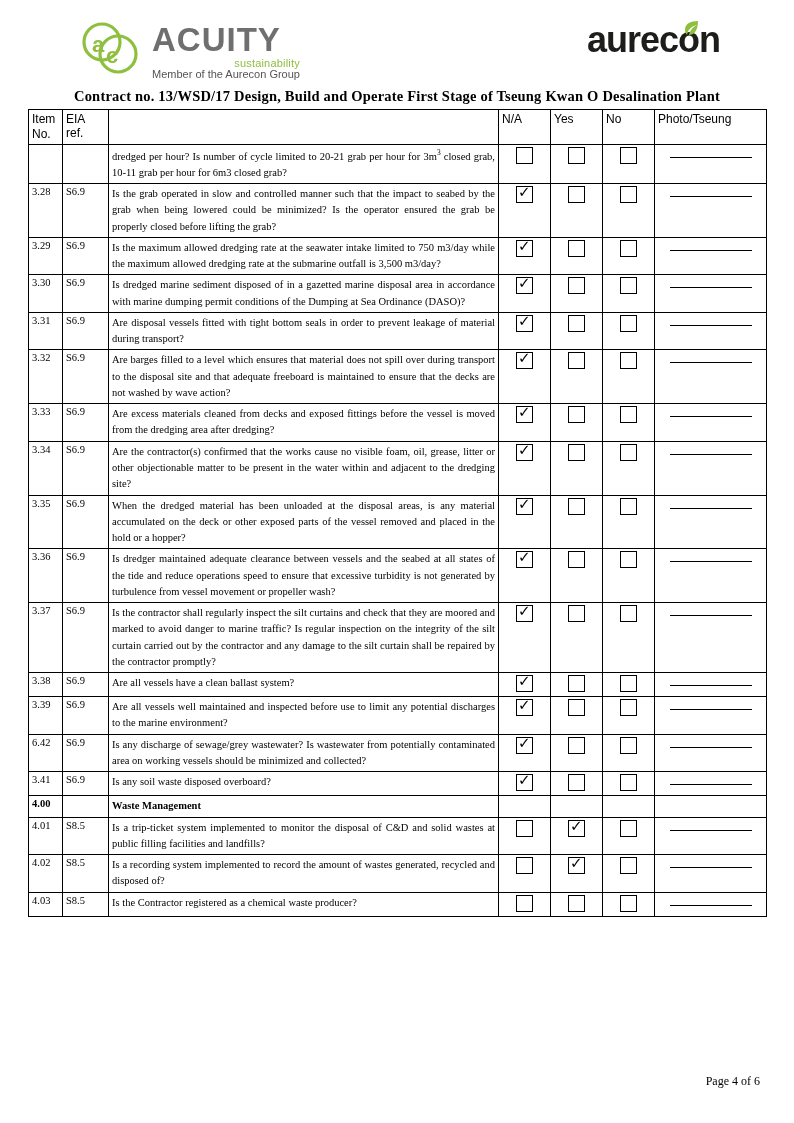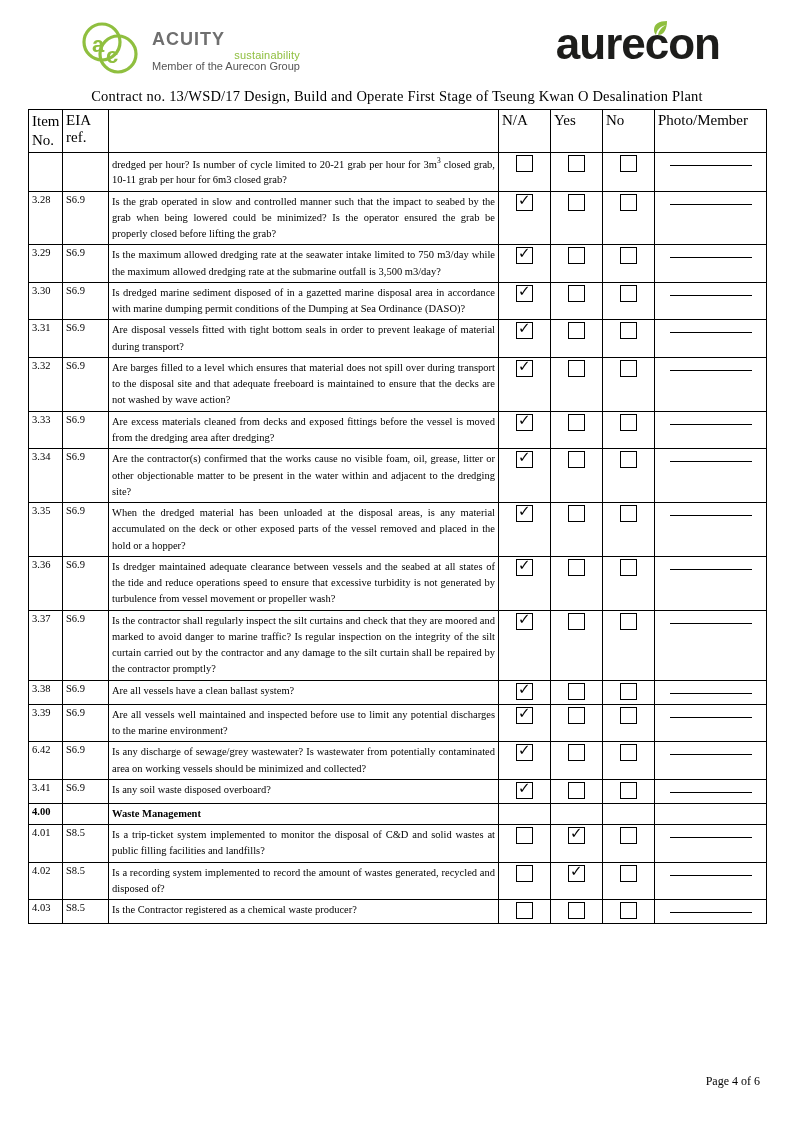--- a/index.html
+++ b/index.html
@@ -39,21 +39,21 @@
   .acuity-mark {
     width: 62px;
     height: 58px;
     position: relative;
   }
   .acuity-text {
     line-height: 1;
   }
   .acuity-title {
     font-family: "Liberation Sans", sans-serif;
-    font-size: 18px;
+    font-size: 33px;
     letter-spacing: 1px;
     color: #6f6f6f;
     font-weight: 600;
   }
   .acuity-sub {
     font-family: "Liberation Sans", sans-serif;
     font-size: 11px;
     color: #8fbf3f;
     text-align: right;
     margin-top: 2px;
@@ -64,38 +64,38 @@
     font-size: 11px;
     color: #555;
     text-align: center;
   }
   .aurecon {
     position: relative;
     padding-right: 6px;
   }
   .aurecon-word {
     font-family: "Liberation Sans", sans-serif;
-    font-size: 44px;
+    font-size: 36px;
     font-weight: bold;
     color: #1d1d1b;
     letter-spacing: -1px;
     line-height: 1;
   }
   .aurecon-leaf {
     position: absolute;
     top: -2px;
     left: 96px;
     width: 16px;
     height: 16px;
   }
 
   
   .doc-title {
     text-align: center;
-    font-weight: normal;
+    font-weight: bold;
     font-size: 14.5px;
     font-family: "Liberation Serif", serif;
     margin: 2px 0 4px 0;
     letter-spacing: .2px;
   }
 
   
   table.form {
     width: 100%;
     border-collapse: collapse;
@@ -109,22 +109,22 @@
   }
   .col-item   { width: 34px; }
   .col-eia    { width: 46px; }
   .col-q      { width: 390px; }
   .col-na     { width: 52px; }
   .col-yes    { width: 52px; }
   .col-no     { width: 52px; }
   .col-remark { width: 112px; }
 
   thead td {
-    font-size: 15px;
-    font-family: Liberation Serif, serif;
+    font-size: 12px;
+    font-family: Liberation Sans, sans-serif;
     border-bottom: 1px solid #000;
   }
   .hdr-center { }
   .hdr-item { line-height: 1.25; }
 
   td.q {
     text-align: justify;
     line-height: 1.55;
     padding: 3px 5px 3px 4px;
   }
@@ -230,21 +230,21 @@
         <col class="col-remark">
     </colgroup>
     <thead>
       <tr>
         <td class="hdr-item">Item No.</td>
         <td>EIA ref.</td>
         <td></td>
         <td class="hdr-center">N/A</td>
         <td class="hdr-center">Yes</td>
         <td class="hdr-center">No</td>
-        <td class="hdr-center">Photo/Member</td>
+        <td class="hdr-center">Photo/Tseung</td>
       </tr>
     </thead>
     <tbody id="rows">
         <tr>
           <td class="num"></td>
           <td class="eia"></td>
           <td class="q">dredged per hour? Is number of cycle limited to 20-21 grab per hour for 3m<sup>3</sup> closed grab, 10-11 grab per hour for 6m3 closed grab?</td>
           <td class="cb-cell"><span class="cb"></span></td>
           <td class="cb-cell"><span class="cb"></span></td>
           <td class="cb-cell"><span class="cb"></span></td>

